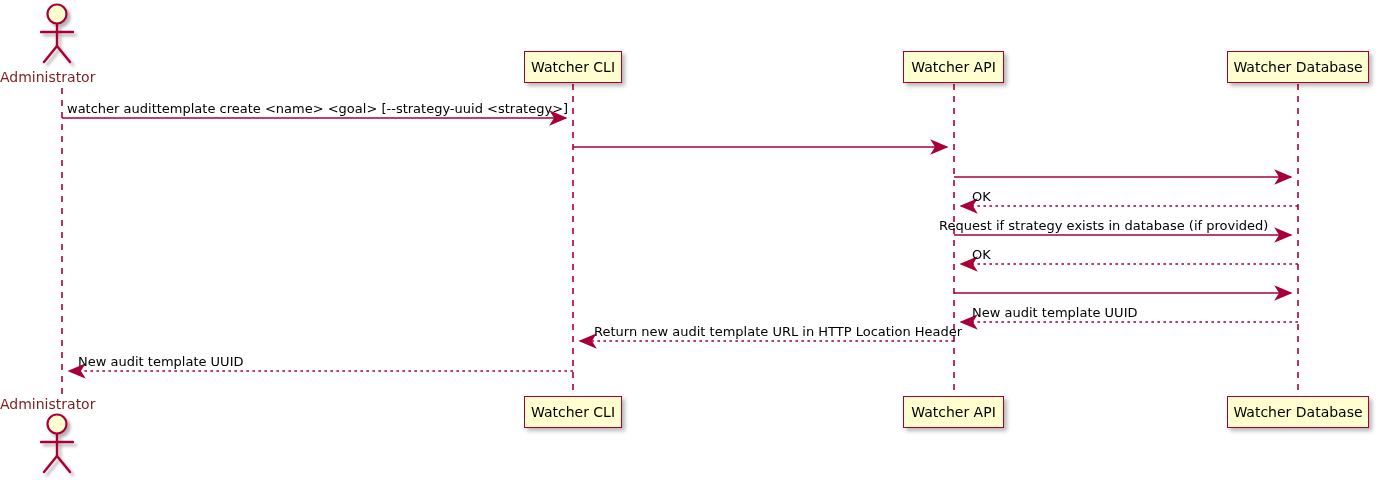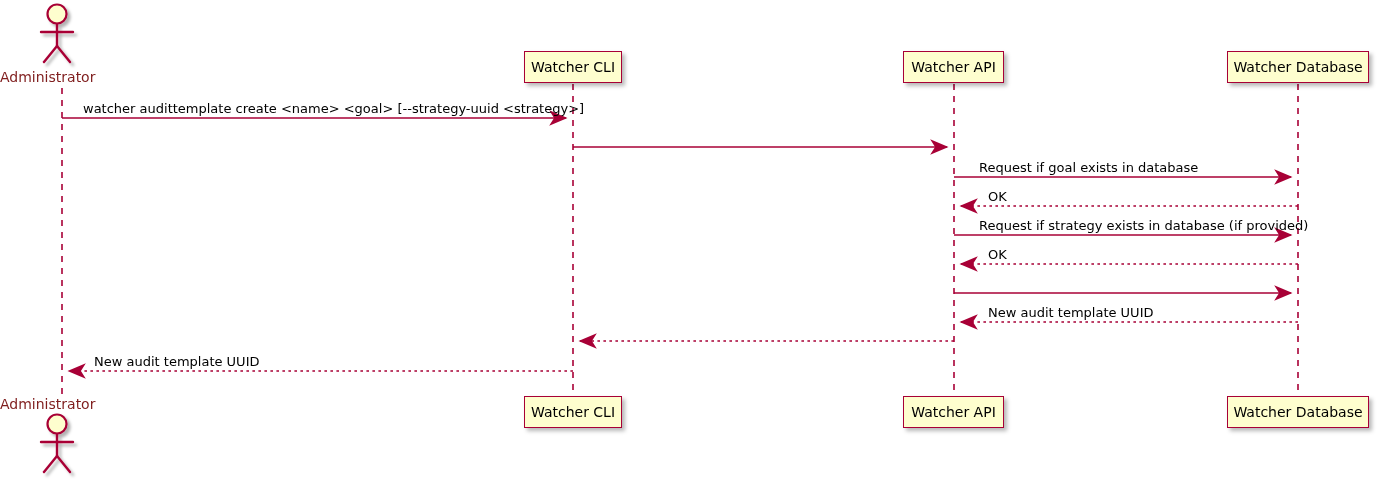--- a/index.html
+++ b/index.html
@@ -39,21 +39,20 @@
     position: absolute;
     font-size: 14px;
     color: #7f1d1d;
     white-space: nowrap;
   }
   .msg-label {
     position: absolute;
     font-size: 13px;
     color: #000000;
     white-space: nowrap;
-    margin-left: 16px;
   }
 </style>
 </head>
 <body>
 
 <div id="diagram">
 
   <svg class="layer" viewBox="0 0 1379 483" xmlns="http://www.w3.org/2000/svg">
     <defs>
       <marker id="arrowR" viewBox="0 0 12 10" refX="11" refY="5" markerWidth="11" markerHeight="9" orient="auto-start-reverse">
@@ -131,27 +130,27 @@
   <div class="actor-label" style="left:0px; top:69px; width:124px;">
     <span>Administrator</span>
   </div>
   <div class="actor-label" style="left:0px; top:396px; width:124px;">
     <span>Administrator</span>
   </div>
 
   <div class="msg-label" style="left:67px; top:101px;">watcher audittemplate create &lt;name&gt; &lt;goal&gt; [--strategy-uuid &lt;strategy&gt;]</div>
 
 
-  <div class="msg-label" style="left:963px; top:160px;">Request if goal exists in database</div>
 
   <div class="msg-label" style="left:972px; top:189px;">OK</div>
 
-  <div class="msg-label" style="left:963px; top:218px;">Request if strategy exists in database (if provided)</div>
+  <div class="msg-label" style="left:939px; top:218px;">Request if strategy exists in database (if provided)</div>
 
   <div class="msg-label" style="left:972px; top:247px;">OK</div>
 
 
   <div class="msg-label" style="left:972px; top:305px;">New audit template UUID</div>
 
+  <div class="msg-label" style="left:594px; top:324px;">Return new audit template URL in HTTP Location Header</div>
 
   <div class="msg-label" style="left:78px; top:354px;">New audit template UUID</div>
 
 </div>
 
 </body></html>

